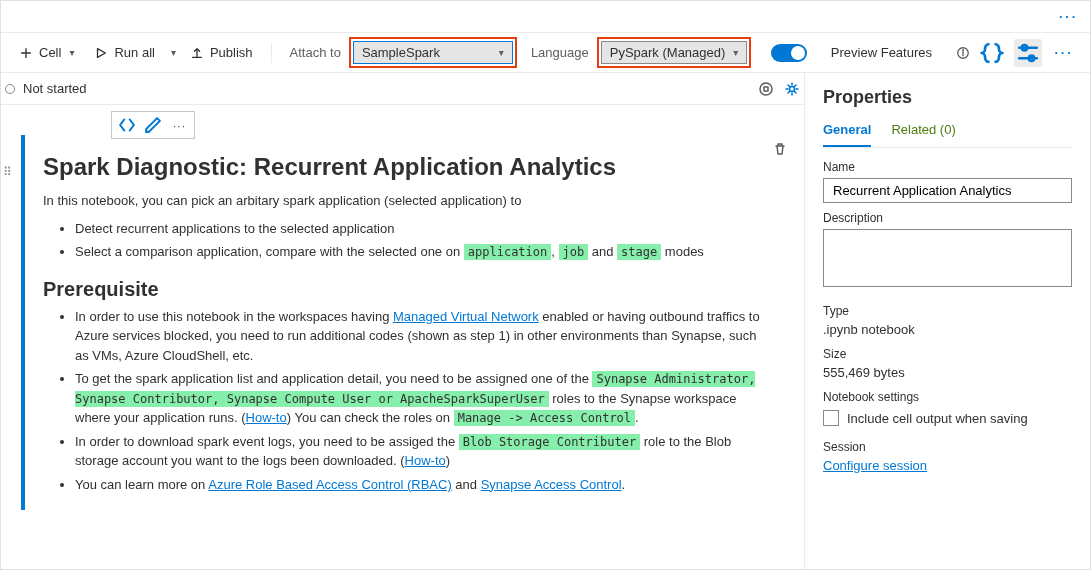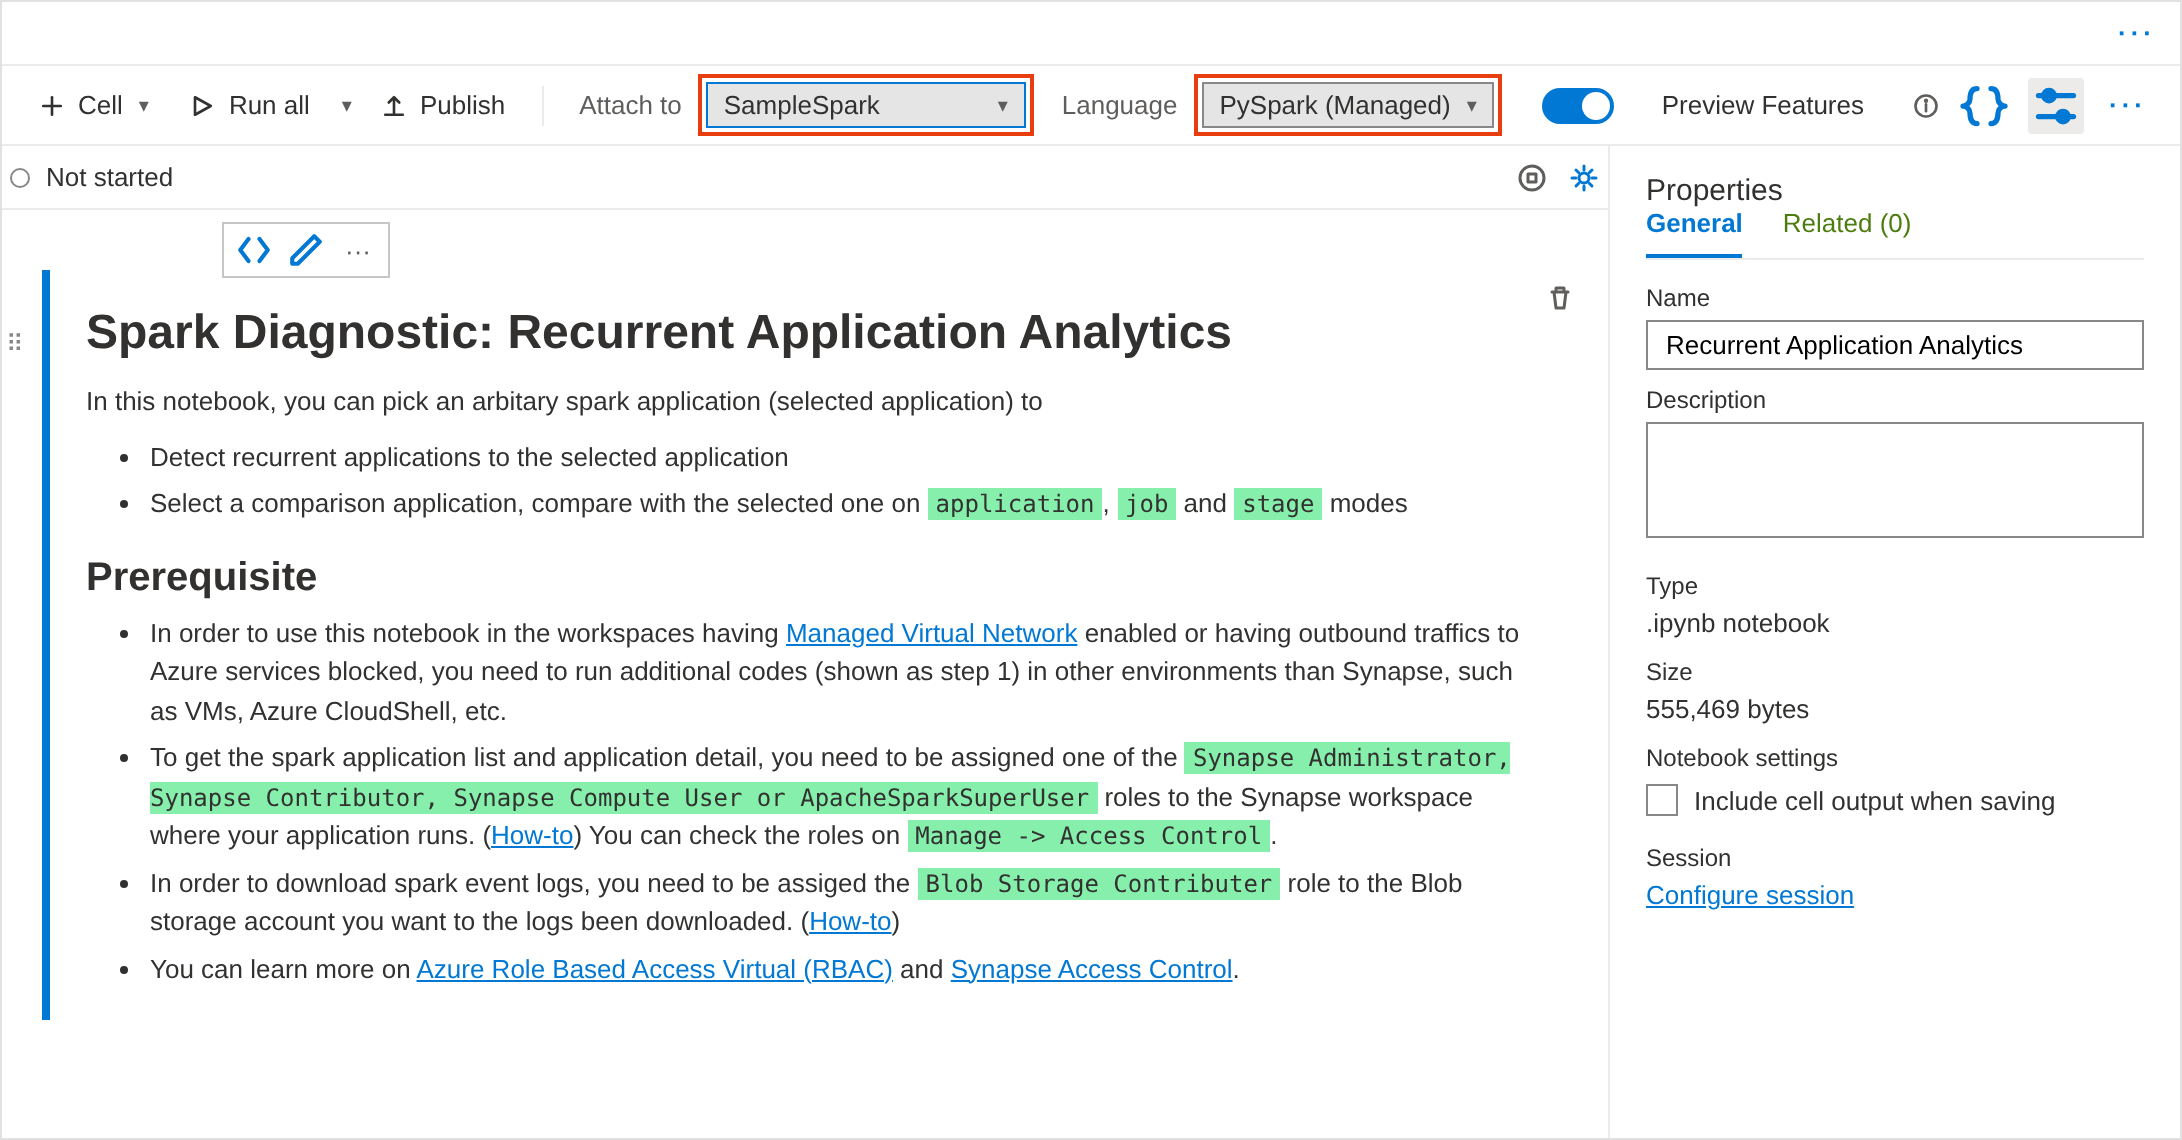--- a/index.html
+++ b/index.html
@@ -46,21 +46,21 @@
 .cell h1 { font-size: 24px; font-weight: 600; margin-bottom: 10px; }
 .cell p { margin: 8px 0; line-height: 1.5; }
 .cell ul { padding-left: 32px; margin: 6px 0; }
 .cell li { margin: 4px 0; line-height: 1.5; }
 .cell h2 { font-size: 20px; font-weight: 600; margin: 16px 0 6px 0; }
 code { background: #86efac; padding: 1px 4px; font-family: Consolas, monospace; font-size: 12px; }
 a.link { color: #0078d4; text-decoration: underline; }
 
 
 .props { width: 286px; border-left: 1px solid #edebe9; padding: 14px 18px; overflow: auto; }
-.props h3 { font-size: 15px; font-weight: 400; }
+.props h3 { font-size: 18px; font-weight: 700; margin-bottom: 14px; }
 .props .tabs { display: flex; gap: 20px; border-bottom: 1px solid #edebe9; margin-bottom: 12px; }
 .props .tabs .tab { padding-bottom: 8px; cursor: pointer; color: #4d7c0f; }
 .props .tabs .tab.active { color: #0078d4; border-bottom: 2px solid #0078d4; font-weight: 600; }
 .props .field-label { font-size: 12px; color: #323130; margin: 8px 0 4px 0; }
 .props .input { width: 100%; border: 1px solid #8a8886; padding: 4px 9px; font-size: 13px; }
 .props textarea.input { height: 58px; resize: none; }
 .props .static { font-size: 13px; margin-bottom: 10px; }
 .props .checkbox { display: flex; align-items: center; gap: 8px; margin: 6px 0 14px 0; }
 .props .checkbox .box { width: 16px; height: 16px; border: 1px solid #8a8886; }
 .props a.link { font-size: 13px; }
@@ -190,21 +190,21 @@
           <li>
             <span>In order to use this notebook in the workspaces having </span><a class="link">Managed Virtual Network</a><span> enabled or having outbound traffics to Azure services blocked, you need to run additional codes (shown as step 1) in other environments than Synapse, such as VMs, Azure CloudShell, etc.</span>
           </li>
           <li>
             <span>To get the spark application list and application detail, you need to be assigned one of the </span><code>Synapse Administrator, Synapse Contributor, Synapse Compute User or ApacheSparkSuperUser</code><span> roles to the Synapse workspace where your application runs. (</span><a class="link">How-to</a><span>) You can check the roles on </span><code>Manage -&gt; Access Control</code><span>.</span>
           </li>
           <li>
             <span>In order to download spark event logs, you need to be assiged the </span><code>Blob Storage Contributer</code><span> role to the Blob storage account you want to the logs been downloaded. (</span><a class="link">How-to</a><span>)</span>
           </li>
           <li>
-            <span>You can learn more on </span><a class="link">Azure Role Based Access Virtual (RBAC)</a><span> and </span><a class="link">Synapse Access Control</a><span>.</span>
+            <span>You can learn more on </span><a class="link">Azure Role Based Access Control (RBAC)</a><span> and </span><a class="link">Synapse Access Control</a><span>.</span>
           </li>
         </ul>
       </div>
     </div>
   </div>
 
   <div class="props">
     <h3>Properties</h3>
     <div class="tabs">
       <div class="tab active">General</div>

